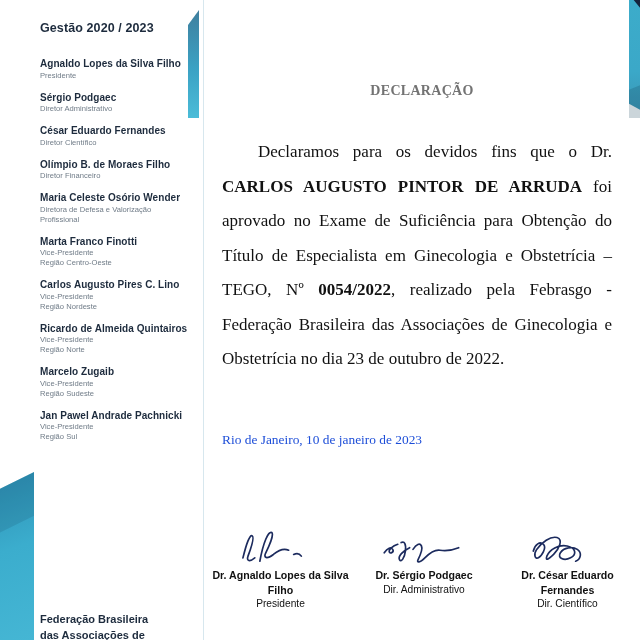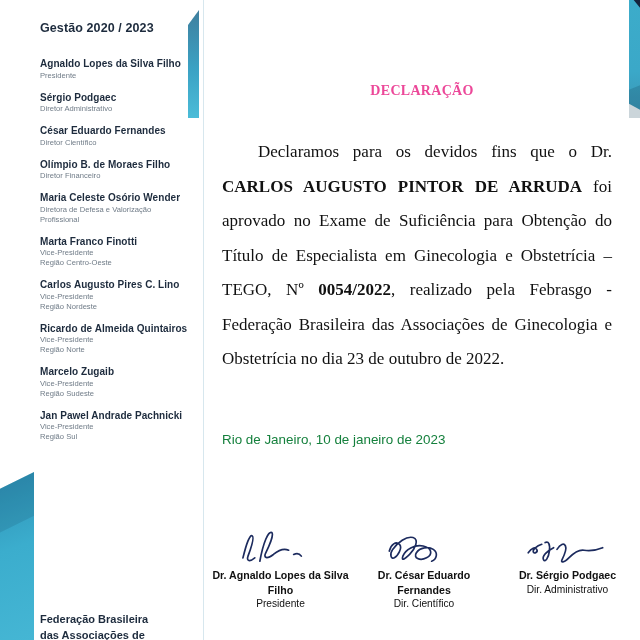--- a/index.html
+++ b/index.html
@@ -174,21 +174,21 @@
 
   #doc-title {
     position: absolute;
     left: 0;
     right: 0;
     top: 74px;
     text-align: center;
     font-family: "Liberation Serif", serif;
     font-size: 14px;
     font-weight: bold;
-    color: #ec4899;
+    color: #737373;
     letter-spacing: 0.3px;
   }
 
   #doc-body {
     position: absolute;
     left: 18px;
     top: 135px;
     width: 390px;
     font-family: "Liberation Serif", serif;
     font-size: 17px;
@@ -196,23 +196,23 @@
     text-align: justify;
     line-height: 2.03;
     text-indent: 36px;
   }
   #doc-body b { font-weight: bold; }
 
   #doc-place-date {
     position: absolute;
     left: 18px;
     top: 432px;
-    font-family: Liberation Sans, sans-serif;
+    font-family: Liberation Serif, serif;
     font-size: 13.4px;
-    color: #15803d;
+    color: #1d4ed8;
   }
 
   
   #signatures {
     position: absolute;
     left: 8px;
     top: 524px;
     width: 424px;
     display: flex;
     justify-content: space-between;
@@ -331,27 +331,27 @@
     <div id="signatures">
         <div class="sig-block">
           <svg class="sig-mark" viewBox="0 0 110 52" width="110" height="44">
             <path d="M10,40 C14,24 18,12 21,14 C24,16 19,30 16,38 C14,44 18,45 24,40 M30,44 C34,22 40,8 44,10 C47,12 41,26 37,34 C34,40 38,42 46,36 C52,31 58,28 64,31 M70,36 C74,34 77,35 79,38" fill="none" stroke="#1c2b5e" stroke-width="2" stroke-linecap="round" stroke-linejoin="round"></path>
           </svg>
           <div class="sig-name">Dr. Agnaldo Lopes da Silva Filho</div>
           <div class="sig-role">Presidente</div>
         </div>
         <div class="sig-block">
           <svg class="sig-mark" viewBox="0 0 110 52" width="110" height="44">
+            <path d="M8,34 C12,28 16,27 18,30 C20,33 15,36 14,33 C13,30 18,26 24,24 M28,22 C32,20 34,24 33,32 C32,40 28,46 26,42 C24,38 30,32 38,28 M42,30 C46,24 50,22 52,26 C54,30 50,38 48,42 C46,46 50,46 56,40 C62,34 68,30 74,31 C80,32 86,32 96,28" fill="none" stroke="#1c2b5e" stroke-width="2" stroke-linecap="round" stroke-linejoin="round"></path>
+          </svg>
+          <div class="sig-name">Dr. Sérgio Podgaec</div>
+          <div class="sig-role">Dir. Administrativo</div>
+        </div>
+        <div class="sig-block">
+          <svg class="sig-mark" viewBox="0 0 110 52" width="110" height="44">
             <path d="M14,32 C16,24 22,20 26,24 C30,28 24,38 20,40 C16,42 14,36 18,30 C24,22 34,14 42,16 C50,18 44,30 38,36 C32,42 28,44 30,38 C33,30 44,24 54,26 C64,28 66,36 58,40 C50,44 42,40 46,34 C50,28 60,26 66,30 C72,34 70,42 64,44" fill="none" stroke="#1c2b5e" stroke-width="2" stroke-linecap="round" stroke-linejoin="round"></path>
           </svg>
           <div class="sig-name">Dr. César Eduardo Fernandes</div>
           <div class="sig-role">Dir. Científico</div>
         </div>
-        <div class="sig-block">
-          <svg class="sig-mark" viewBox="0 0 110 52" width="110" height="44">
-            <path d="M8,34 C12,28 16,27 18,30 C20,33 15,36 14,33 C13,30 18,26 24,24 M28,22 C32,20 34,24 33,32 C32,40 28,46 26,42 C24,38 30,32 38,28 M42,30 C46,24 50,22 52,26 C54,30 50,38 48,42 C46,46 50,46 56,40 C62,34 68,30 74,31 C80,32 86,32 96,28" fill="none" stroke="#1c2b5e" stroke-width="2" stroke-linecap="round" stroke-linejoin="round"></path>
-          </svg>
-          <div class="sig-name">Dr. Sérgio Podgaec</div>
-          <div class="sig-role">Dir. Administrativo</div>
-        </div>
       </div>
   </main>
 </div>
 
 </body></html>

